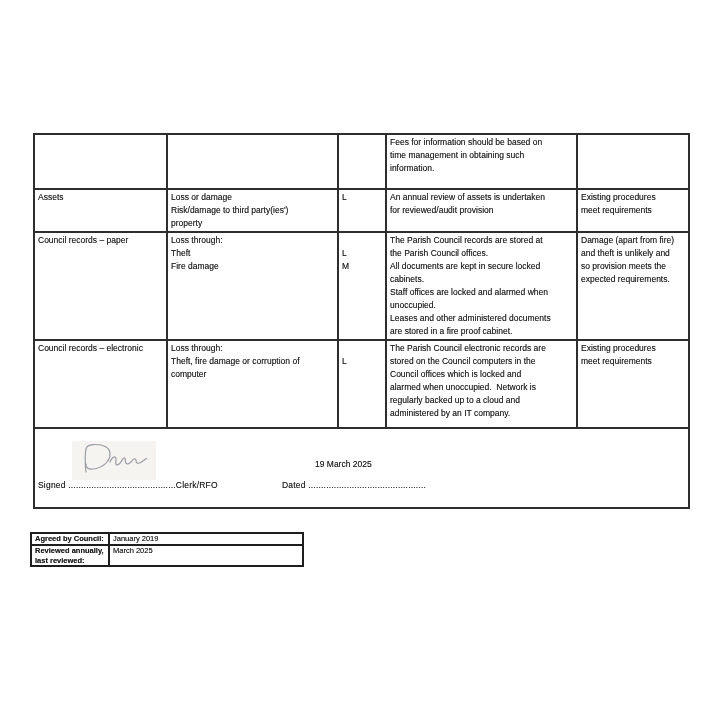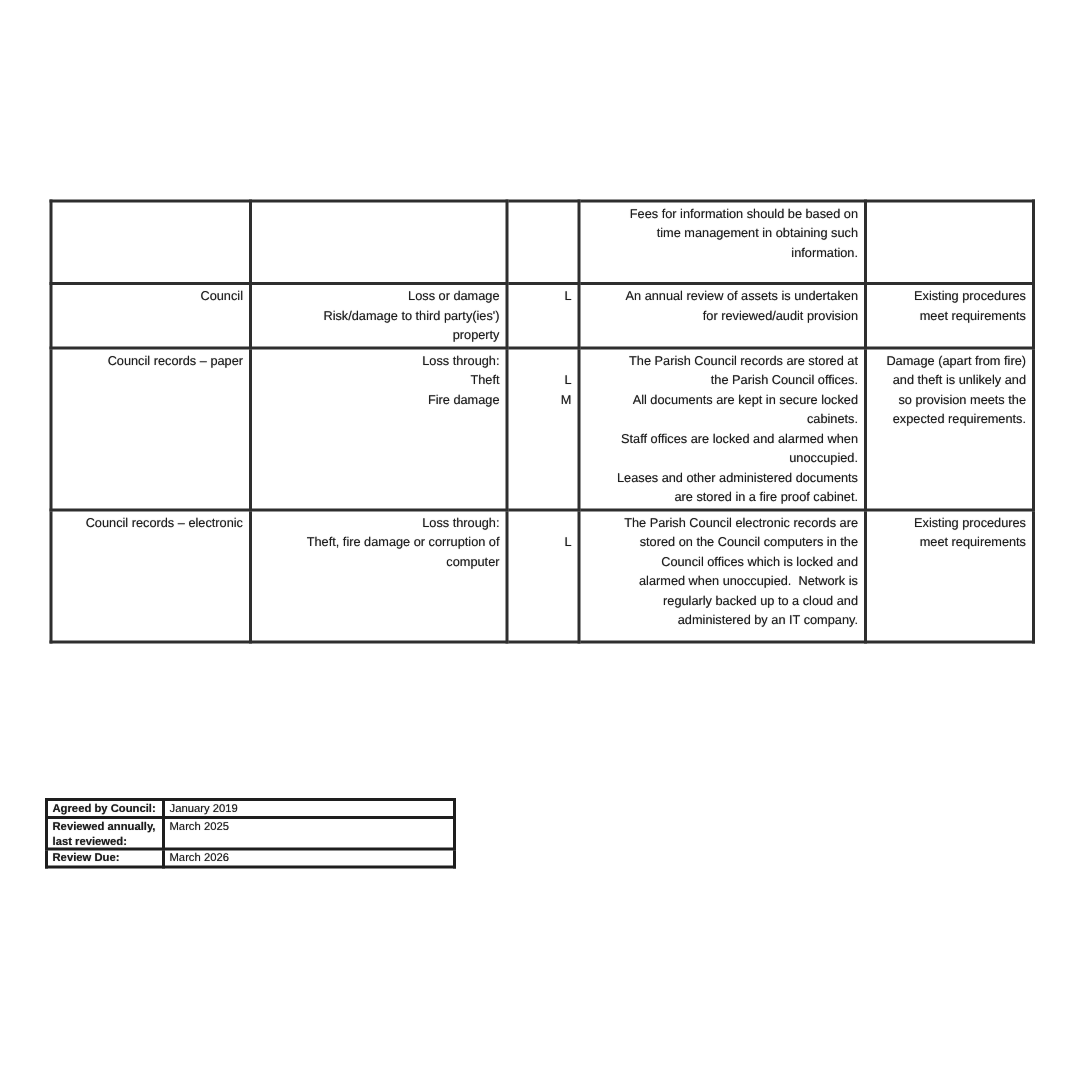--- a/index.html
+++ b/index.html
@@ -13,21 +13,20 @@
     position:absolute;left:33px;top:133px;width:655px;
   }
   .risk-table td{
     border:2px solid #2e2e2e;
     vertical-align:top;
     padding:1px 4px 1px 3px;
     font-size:8.5px;line-height:13px;
     white-space:pre-wrap;
     text-shadow:0 0 0.5px rgba(25,25,25,0.55);
     overflow:hidden;
-    text-align:right;
   }
   .r1{height:55px;} .r2{height:37px;} .r3{height:80px;} .r4{height:88px;margin-top:48px;}
   .sig-row td{height:78px;position:relative;padding:0;white-space:normal;}
   .sig-box{
     position:absolute;left:37px;top:12px;width:84px;height:39px;
     background:#f5f4f1;
   }
   .sig-box svg{display:block;width:84px;height:39px;}
   .sig-date{position:absolute;left:280px;top:30px;font-size:8.5px;line-height:11px;
     text-shadow:0 0 0.5px rgba(25,25,25,0.55);}
@@ -66,21 +65,21 @@
       <tr class="r1">
         <td></td>
         <td></td>
         <td></td>
         <td>Fees for information should be based on
 time management in obtaining such
 information.</td>
         <td></td>
       </tr>
       <tr class="r2">
-        <td>Council</td>
+        <td>Assets</td>
         <td>Loss or damage
 Risk/damage to third party(ies')
 property</td>
         <td>L</td>
         <td>An annual review of assets is undertaken
 for reviewed/audit provision</td>
         <td>Existing procedures
 meet requirements</td>
       </tr>
       <tr class="r3">
@@ -113,37 +112,48 @@
 L</td>
         <td>The Parish Council electronic records are
 stored on the Council computers in the
 Council offices which is locked and
 alarmed when unoccupied.  Network is
 regularly backed up to a cloud and
 administered by an IT company.</td>
         <td>Existing procedures
 meet requirements</td>
       </tr>
+      <tr class="sig-row">
+        <td colspan="5">
+          <div class="sig-box">
+            <svg viewBox="0 0 84 39">
+              <g fill="none" stroke="#9b9ba4" stroke-width="1.2" stroke-linecap="round">
+                <path d="M 14 31 C 13 25, 13 12, 14 8 C 14.5 5, 17 4, 21 3.6 C 31 3, 38 6, 38 13 C 38 21, 30 27, 21 28 C 16 28.5, 13.5 26.5, 14 23"></path>
+                <path d="M 38 21 C 40 15.5, 44 14.5, 44 18 C 44 21.5, 43 24, 45.5 23.8 C 48.5 23.5, 49.5 19, 51.5 17.2 C 52.6 16.3, 53.4 17.2, 53.3 19 C 53.2 21.5, 54.2 23.6, 56.5 22.8 C 59.2 21.8, 60.2 18.8, 62 18 C 63.2 17.5, 64.2 18.2, 64.1 20 C 64 22, 66 23.2, 69 21.2 L 74.5 17.5"></path>
+              </g>
+            </svg>
+          </div>
+          <div class="sig-date">19 March 2025</div>
+          <div class="sig-signed">Signed ..........................................Clerk/RFO</div>
+          <div class="sig-dated">Dated ..............................................</div>
+        </td>
+      </tr>
     </tbody>
   </table>
 
   <table class="meta-table">
     <colgroup>
       <col style="width:78px">
         <col style="width:194px">
     </colgroup>
     <tbody>
       <tr class="m1">
         <td class="label">Agreed by Council:</td>
         <td>January 2019</td>
       </tr>
       <tr class="m2">
         <td class="label">Reviewed annually, last reviewed:</td>
         <td>March 2025</td>
       </tr>
-      <tr class="m3">
-        <td class="label">Review Due:</td>
-        <td>March 2026</td>
-      </tr>
     </tbody>
   </table>
 
 </div>
 
 </body></html>

